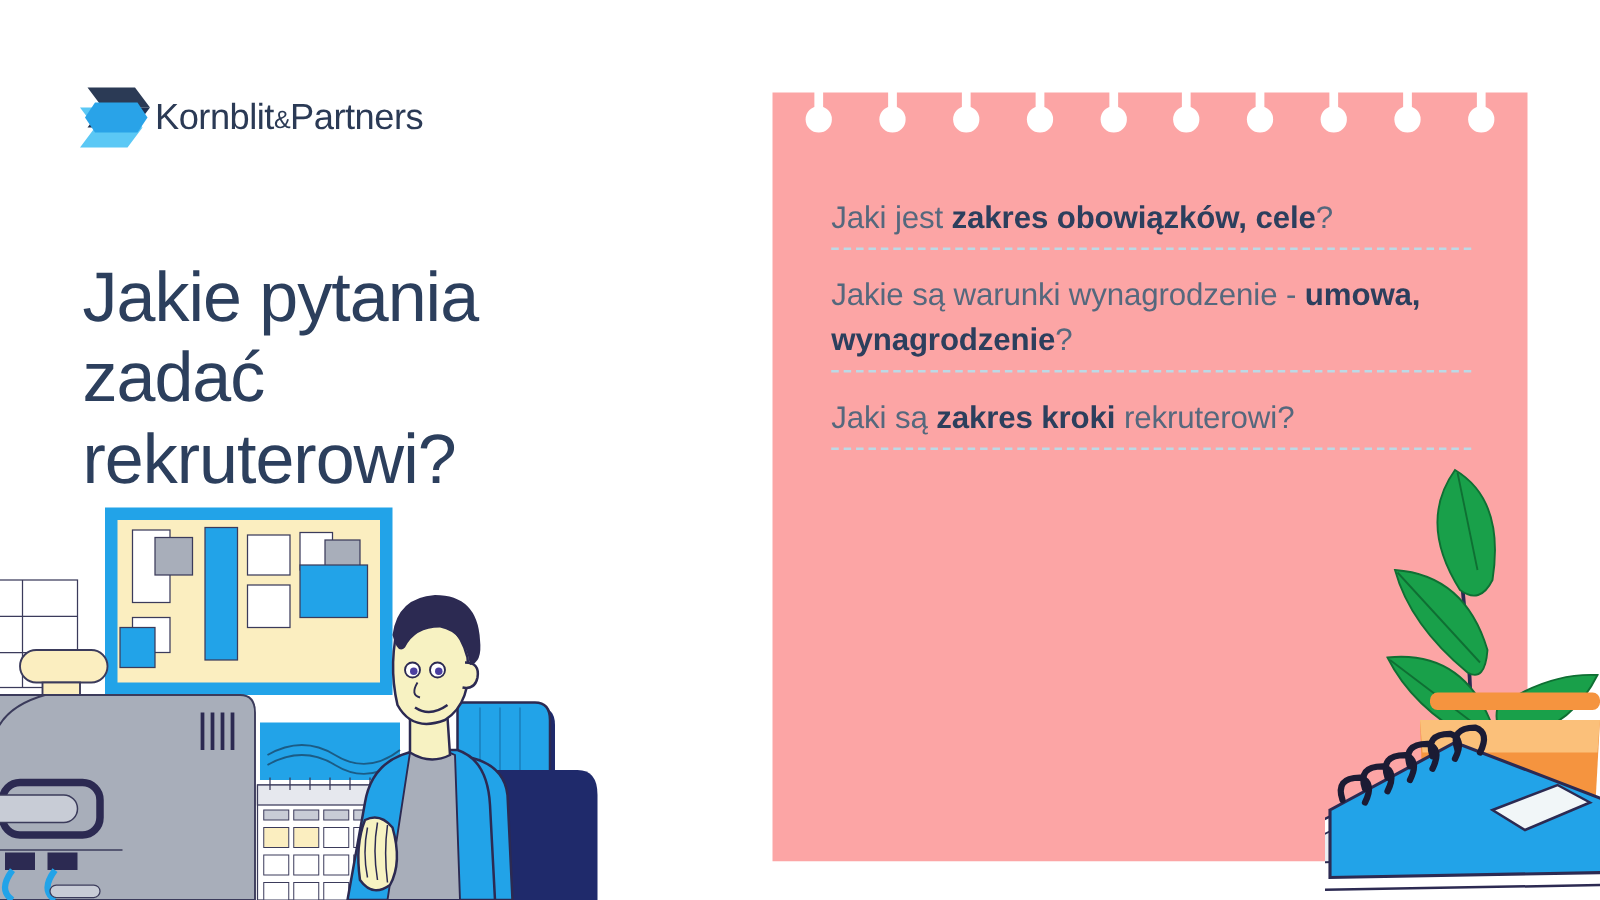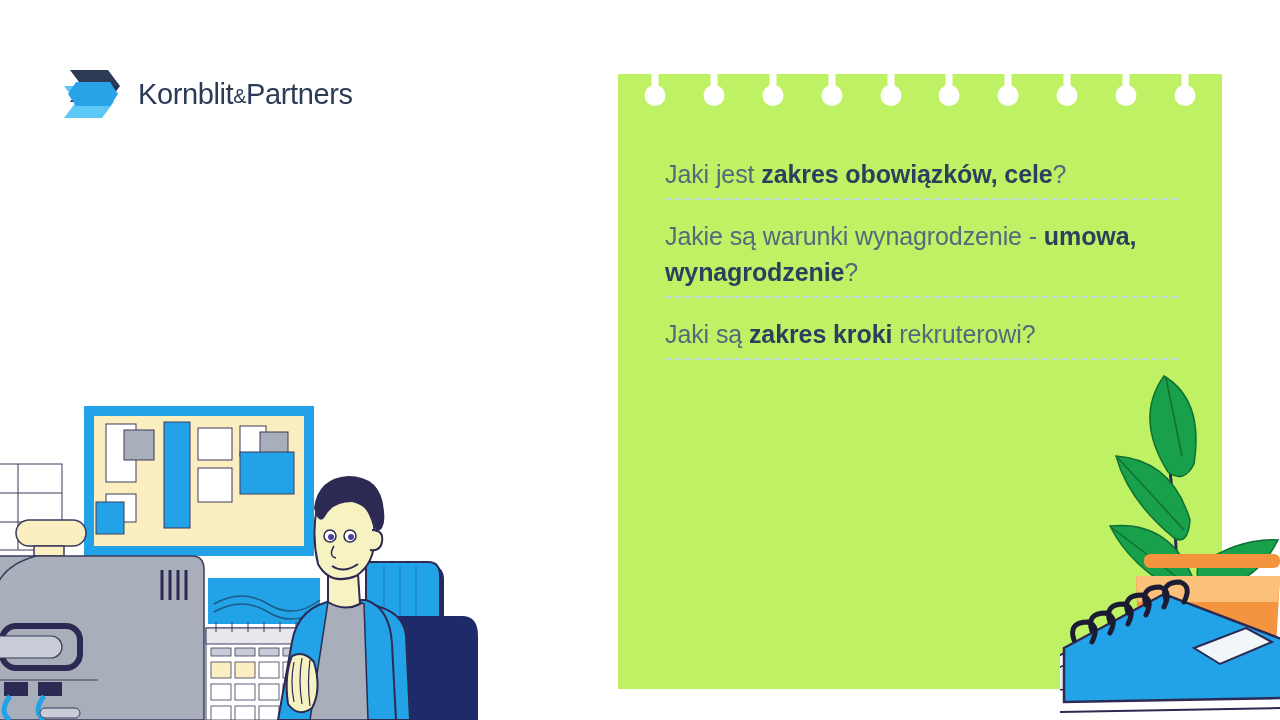--- a/index.html
+++ b/index.html
@@ -23,21 +23,20 @@
     overflow: hidden;
   }
 
   
   .logo {
     position: absolute;
     left: 62px;
     top: 68px;
     display: flex;
     align-items: center;
-    gap: 14px;
   }
   .logo-mark {
     width: 62px;
     height: 52px;
     position: relative;
     flex: none;
   }
   .logo-text {
     font-size: 29px;
     letter-spacing: -0.4px;
@@ -64,21 +63,21 @@
   }
   .headline .hl-line { display: block; }
 
   
   .note {
     position: absolute;
     left: 618px;
     top: 74px;
     width: 604px;
     height: 615px;
-    background: #bef264;
+    background: #fca5a5;
   }
   .note-holes {
     position: absolute;
     left: 0;
     top: 0;
     width: 604px;
     height: 40px;
     display: flex;
     align-items: flex-start;
     justify-content: space-around;
@@ -193,20 +192,25 @@
         <polygon points="14,34 52,34 40,50 2,50" fill="#5bc8f5"></polygon>
 
         <polygon points="14,14 48,14 56,26 48,38 14,38 6,26" fill="#29a3e8"></polygon>
       </svg>
     </div>
     <div class="logo-text">
       <span>Kornblit</span><span class="amp">&amp;</span><span>Partners</span>
     </div>
   </div>
 
+  <h1 class="headline">
+    <span class="hl-line">Jakie pytania</span>
+    <span class="hl-line">zadać</span>
+    <span class="hl-line">rekruterowi?</span>
+  </h1>
 
   <div class="note">
     <div class="note-holes">
       <span class="hole"></span>
       <span class="hole"></span>
       <span class="hole"></span>
       <span class="hole"></span>
       <span class="hole"></span>
       <span class="hole"></span>
       <span class="hole"></span>

